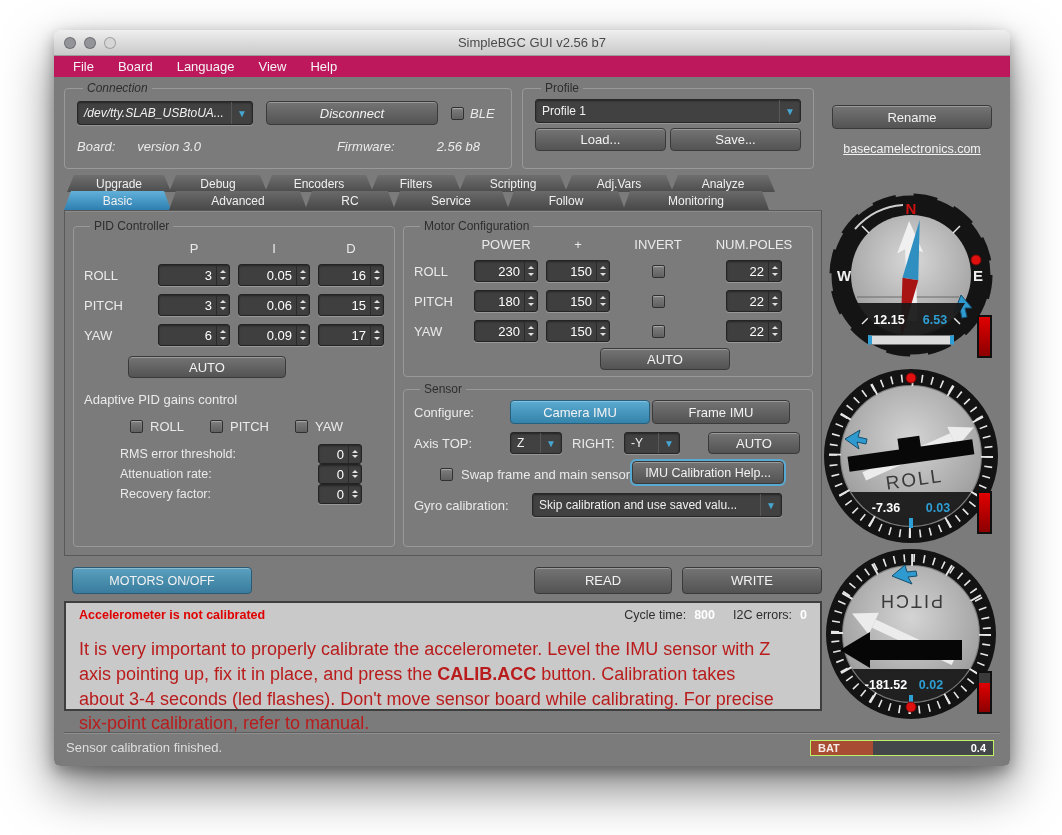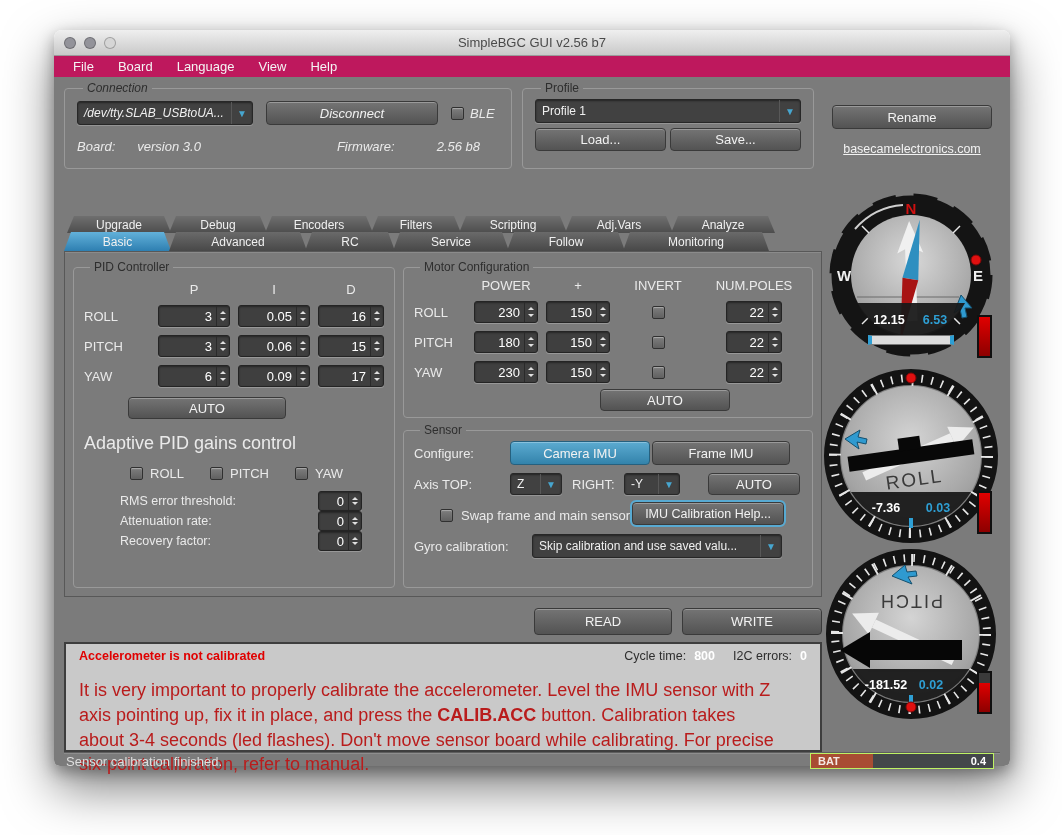--- a/index.html
+++ b/index.html
@@ -72,21 +72,21 @@
   .prof-select { width:266px; height:24px; }
   .prof-btns { display:flex; gap:4px; margin-top:5px; }
   .prof-btns .btn { width:131px; height:23px; }
 
   .prof-side { flex:1; padding-top:24px; display:flex; flex-direction:column; align-items:center; }
   .rename-btn { width:160px; height:24px; }
   .site-link { margin-top:13px; color:#f2f2f2; font-size:12.5px; text-decoration:underline; }
 
   
   .mainrow { display:flex; flex:none; margin-top:6px; }
-  .leftcol { width:804px;margin-top:41px; }
+  .leftcol { width:804px; }
   .gaugecol { width:196px; position:relative; padding-top:18px; display:flex; flex-direction:column; gap:4px; }
 
   
   .tabs1 { display:flex; margin-left:3px; height:17px; position:relative; z-index:1; }
   .tabs2 { display:flex; height:19px; position:relative; z-index:2; margin-top:-1px; }
   .tab { clip-path:polygon(7px 0, calc(100% - 7px) 0, 100% 100%, 0 100%);
          background:linear-gradient(#6f6f6f,#4d4d4d); color:#f0f0f0; font-size:12px;
          display:flex; align-items:center; justify-content:center; margin-right:-2px; }
   .tabs2 .tab { background:linear-gradient(#6a6a6a,#484848); }
   .tabs2 .tab.active { background:linear-gradient(#62b1da,#2e7fb1); }
@@ -97,21 +97,21 @@
   
   .pid-group { width:308px; padding:4px 10px; display:flex; flex-direction:column; }
   .pid-grid { display:grid; grid-template-columns:66px 72px 72px 66px; column-gap:8px; row-gap:8px;
               margin-top:4px; align-items:center; }
   .colhead { color:#eaeaea; font-size:13px; text-align:center; }
   .axis-label { color:#eaeaea; font-size:13px; }
   .auto-row { margin-top:10px; padding-left:44px; }
   .pid-auto { width:158px; height:22px; }
 
   .adaptive { margin-top:14px; }
-  .adaptive-title { color:#eaeaea; font-size:18px; }
+  .adaptive-title { color:#eaeaea; font-size:13px; }
   .adaptive-cbs { display:flex; margin-top:12px; padding-left:46px; gap:26px; }
   .acb { display:flex; align-items:center; gap:7px; }
   .adaptive-fields { margin-top:10px; }
   .afield { display:flex; align-items:center; height:20px; padding-left:36px; }
   .afield .lbl { color:#eaeaea; font-size:12.5px; }
   .afield .spin { width:44px; height:20px; margin-left:auto; margin-right:22px; }
 
   
   .rightstack { flex:1; display:flex; flex-direction:column; gap:5px; }
   .motor-group { padding:2px 10px 6px 10px; }
@@ -508,20 +508,21 @@
                 <div class="select gyro-sel">
                     <span>Skip calibration and use saved valu...</span>
                     <span class="chev"></span>
                   </div>
               </div>
             </fieldset>
           </div>
         </div>
 
         <div class="actionrow">
+          <div class="btn teal motors-btn">MOTORS ON/OFF</div>
           <div class="btn read-btn">READ</div>
           <div class="btn write-btn">WRITE</div>
         </div>
 
         <div class="infopanel">
           <div class="info-top">
             <span class="warning">Accelerometer is not calibrated</span>
             <span class="cyc"><span>Cycle time:</span><b>800</b></span>
             <span class="i2c"><span>I2C errors:</span><b>0</b></span>
           </div>

